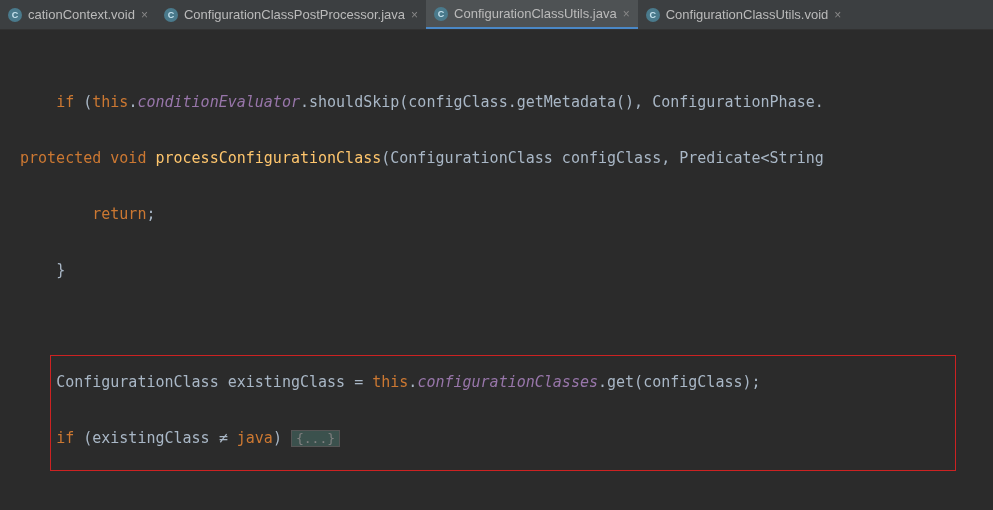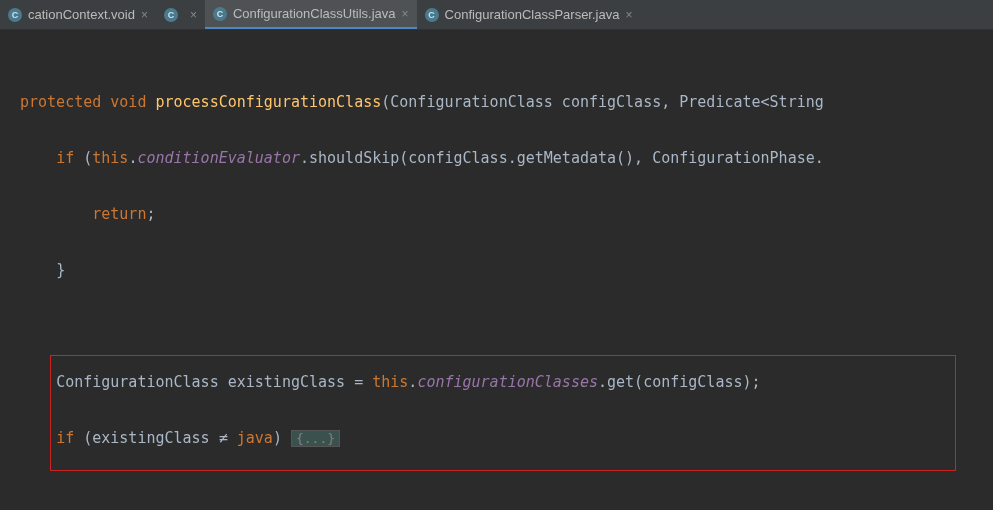--- a/index.html
+++ b/index.html
@@ -77,37 +77,38 @@
 <body>
 
 <div class="tabs">
   <div class="tab">
     <span class="icon java-icon">C</span>
     <span>cationContext.void</span>
     <span class="close">×</span>
   </div>
   <div class="tab">
     <span class="icon java-icon">C</span>
+    <span>ConfigurationClassPostProcessor.java</span>
     <span class="close">×</span>
   </div>
   <div class="tab active">
     <span class="icon java-icon">C</span>
     <span>ConfigurationClassUtils.java</span>
     <span class="close">×</span>
   </div>
   <div class="tab">
     <span class="icon java-icon">C</span>
-    <span>ConfigurationClassParser.java</span>
+    <span>ConfigurationClassUtils.void</span>
     <span class="close">×</span>
   </div>
 </div>
 
 <div class="editor">
+<div>    <span class="kw">if</span> (<span class="kw">this</span>.<span class="field">conditionEvaluator</span><span class="plain">.shouldSkip(configClass.getMetadata(), ConfigurationPhase.</span></div>
 <div><span class="kw">protected</span> <span class="kw">void</span> <span class="method-def">processConfigurationClass</span><span class="plain">(ConfigurationClass configClass, Predicate&lt;String</span></div>
-<div>    <span class="kw">if</span> (<span class="kw">this</span>.<span class="field">conditionEvaluator</span><span class="plain">.shouldSkip(configClass.getMetadata(), ConfigurationPhase.</span></div>
 <div>        <span class="kw">return</span><span class="plain">;</span></div>
 <div>    <span class="plain">}</span></div>
 <div> </div>
 <div>    <span class="plain">ConfigurationClass </span><span class="plain var-ul">existingClass</span><span class="plain"> = </span><span class="kw">this</span>.<span class="field">configurationClasses</span><span class="plain">.get(configClass);</span></div>
 <div>    <span class="kw">if</span><span class="plain"> (</span><span class="plain var-ul">existingClass</span><span class="ne"> ≠ </span><span class="kw">java</span><span class="plain">) </span><span class="fold">{...}</span></div>
 <div> </div>
 
 
 
 

